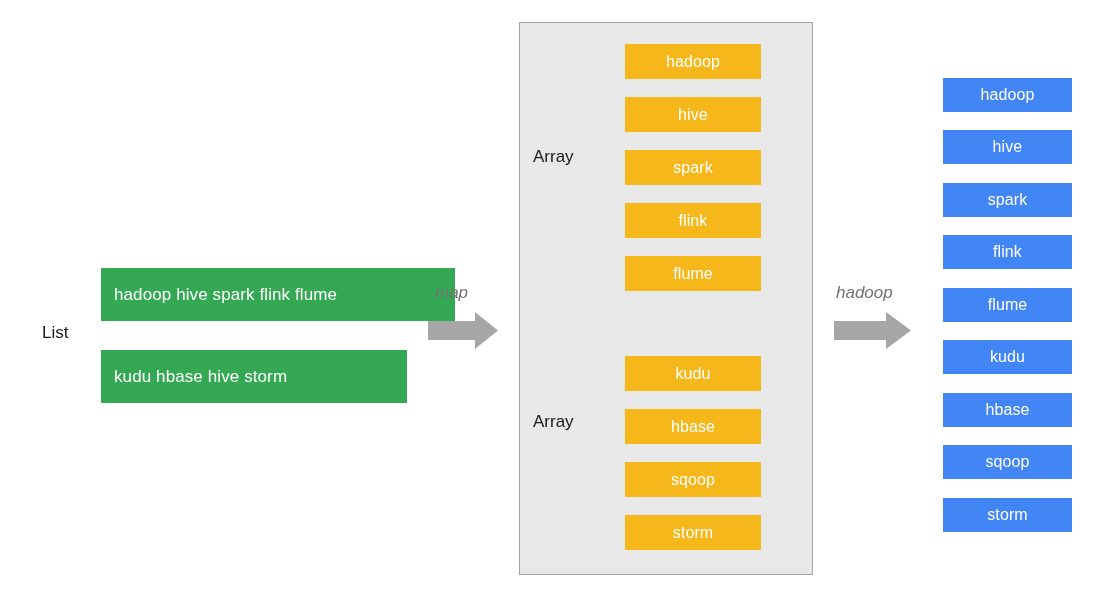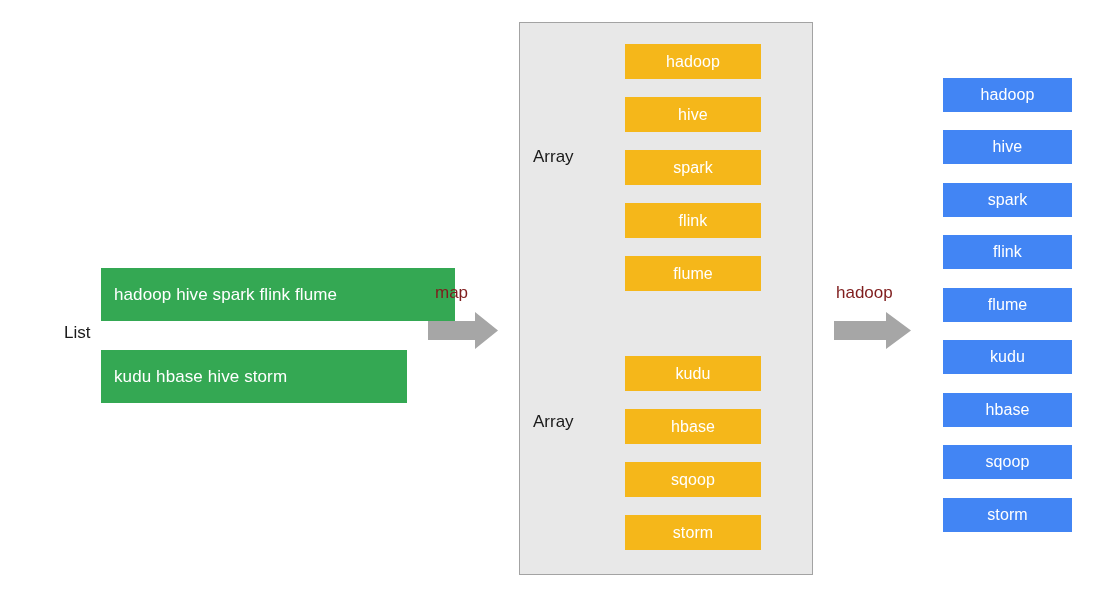--- a/index.html
+++ b/index.html
@@ -22,23 +22,24 @@
     position: absolute;
     font-size: 17px;
     color: #1a1a1a;
     white-space: nowrap;
     line-height: 1;
     text-align: right;
   }
   .op-label {
     position: absolute;
     font-size: 17px;
-    color: #7f1d1d;
+    color: #737373;
     white-space: nowrap;
     line-height: 1;
+    font-style: italic;
   }
   .chip {
     position: absolute;
     box-sizing: border-box;
     display: flex;
     align-items: center;
     justify-content: center;
     color: #ffffff;
     font-size: 16px;
     line-height: 1;
@@ -68,21 +69,21 @@
   .arrow svg {
     display: block;
   }
 </style>
 </head>
 <body>
 
 <div id="canvas">
 
   <div>
-    <div class="node-label" style="left:42px; top:324px;margin-left:22px;">List</div>
+    <div class="node-label" style="left:42px; top:324px;">List</div>
 
     <div class="chip chip-list" style="left:101px; top:268px; width:354px; height:53px;">hadoop hive spark flink flume</div>
 
     <div class="chip chip-list" style="left:101px; top:350px; width:306px; height:53px;">kudu hbase hive storm</div>
   </div>
 
   <div>
     <div class="op-label" style="left:435px; top:284px;">map</div>
 
     <div class="arrow" style="left:428px; top:312px;">

